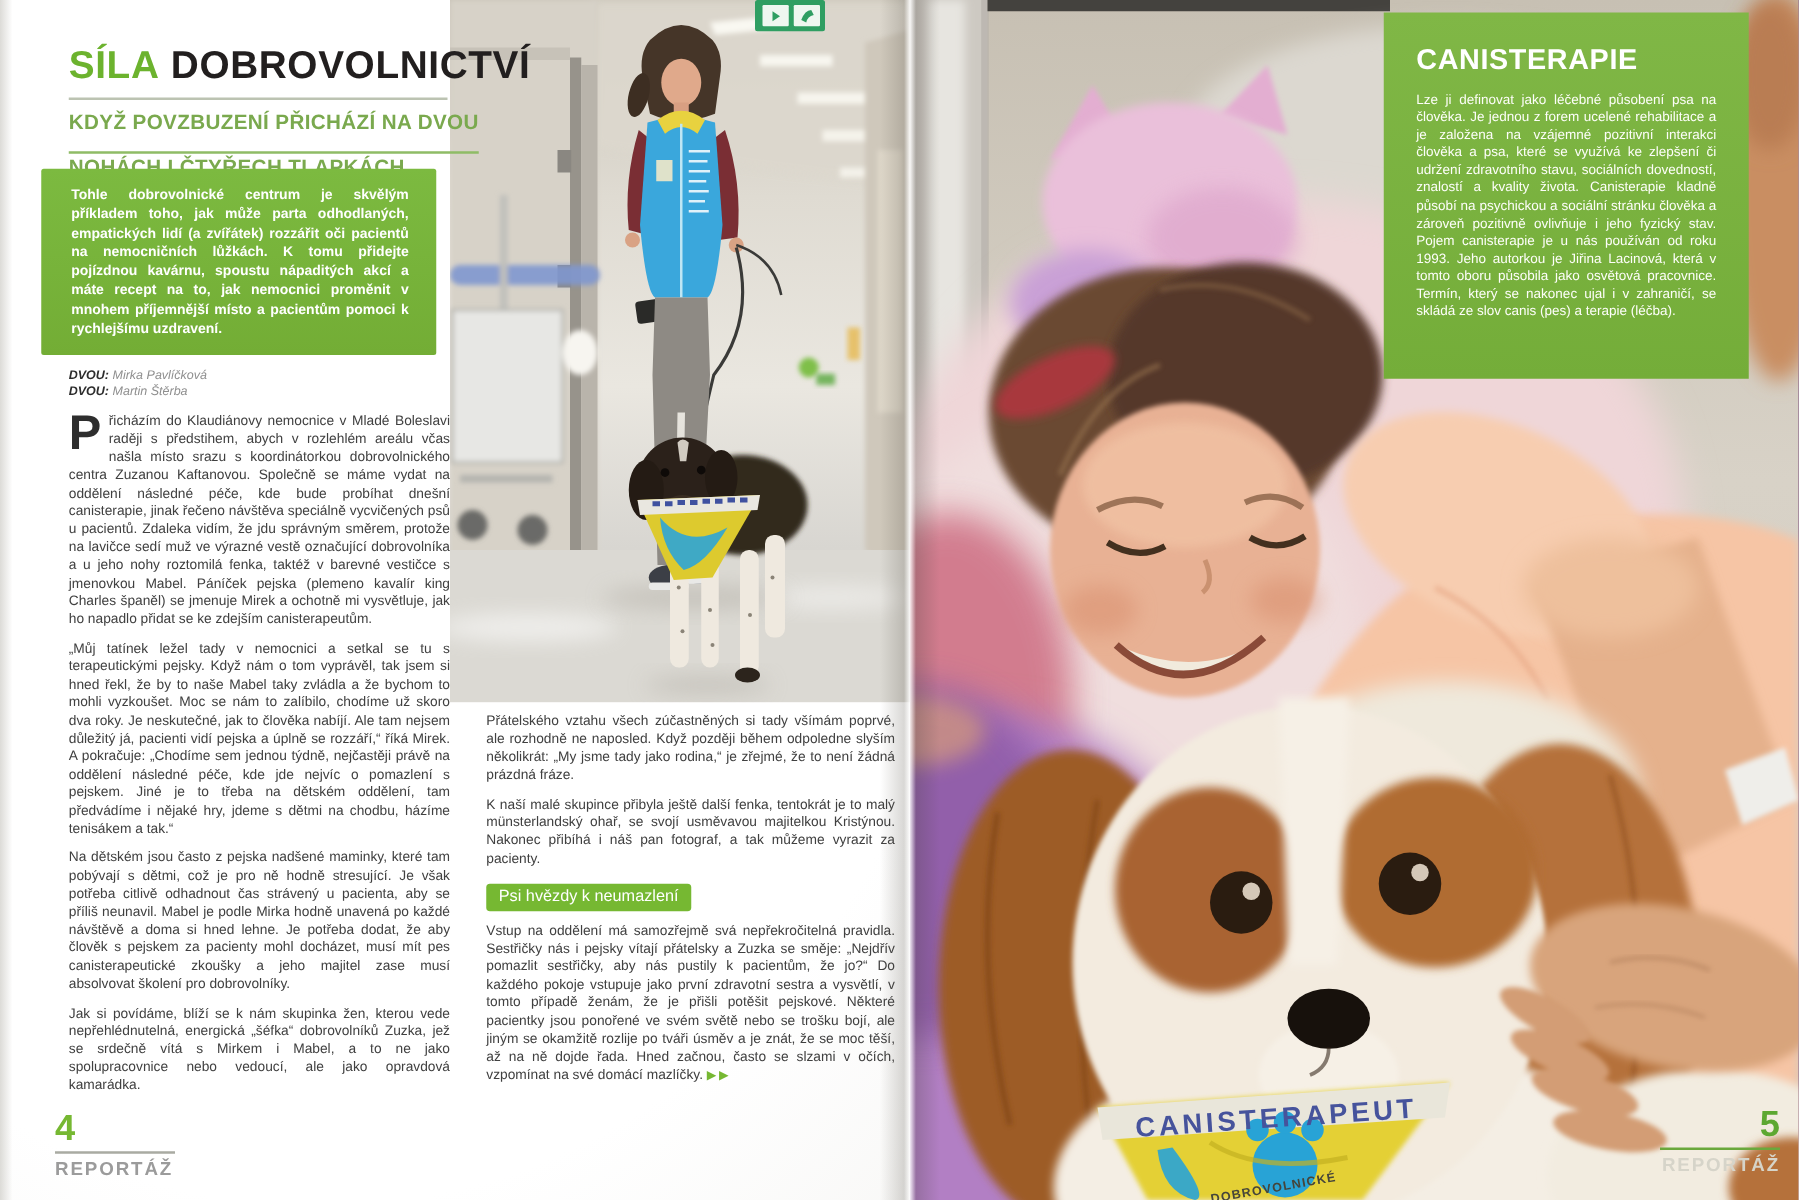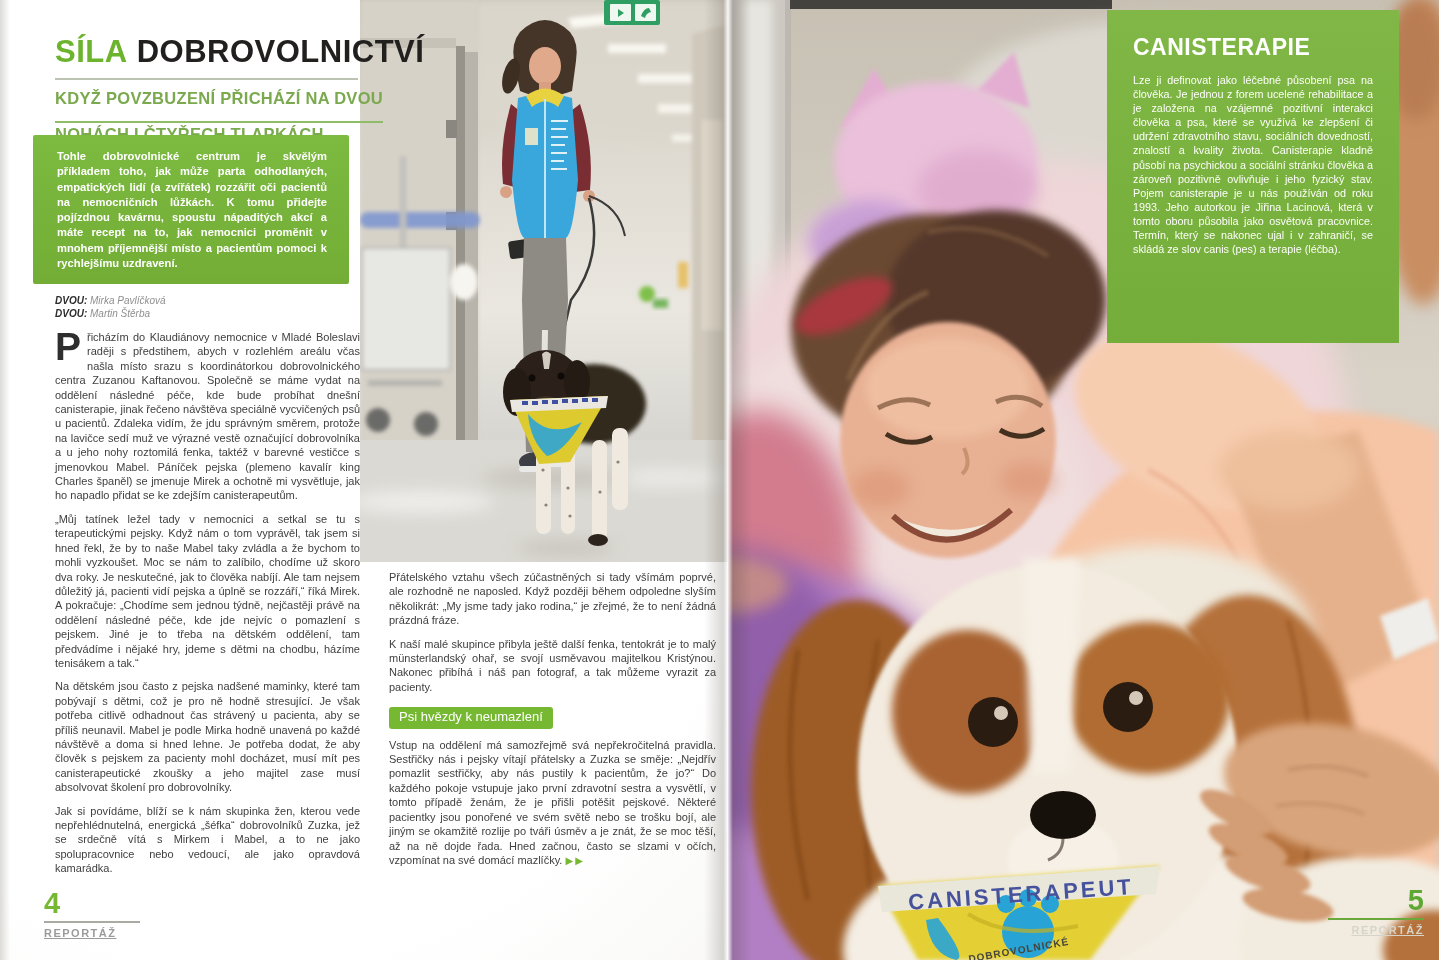--- a/index.html
+++ b/index.html
@@ -43,34 +43,34 @@
   .body-col p{margin:0 0 9px 0;}
   .dropcap{float:left;font-size:39px;line-height:30px;padding:2px 6px 0 0;color:#2e2e2e;font-weight:bold;}
 
   .badge{display:inline-block;margin:4px 0 9px 0;padding:3px 10px 4px 10px;border-radius:3px;
     background:#76b832;color:#fff;font-size:13px;font-weight:normal;}
   .arrows{color:#76b832;font-size:10px;letter-spacing:2px;}
 
   .folio{position:absolute;z-index:6;}
   .folio .num{font-size:29px;font-weight:bold;color:#76b832;line-height:30px;}
   .folio .rule{width:96px;height:2px;margin:3px 0 4px 0;}
-  .folio .sec{font-size:11px;letter-spacing:1.5px;font-weight:bold;text-decoration:underline;}
+  .folio .sec{font-size:15px;letter-spacing:1.5px;font-weight:bold;}
   .folio-left{left:44px;top:888px;}
   .folio-left .rule{background:#a9aba2;}
   .folio-left .sec{color:#9b9b9b;}
   .folio-right{left:1328px;top:885px;text-align:right;}
   .folio-right .num{color:#5da832;}
   .folio-right .rule{background:#6aa83c;margin-left:auto;}
   .folio-right .sec{color:#d6d4c9;}
 
   
   .page-right{position:absolute;left:728px;top:0;width:711px;height:960px;overflow:hidden;background:#cfc8bc;}
   .page-right svg{display:block;width:100%;height:100%;}
 
-  .info-box{position:absolute;left:1107px;top:10px;width:292px;height:333px;z-index:6;
+  .info-box{position:absolute;left:1107px;top:10px;width:292px;height:293px;z-index:6;
     background:linear-gradient(180deg,#80b746,#74ad39);
     padding:24px 26px 0 26px;overflow:hidden;}
   .info-box h2{margin:0 0 12px 0;color:#fff;font-size:23px;letter-spacing:.5px;font-weight:bold;}
   .info-box p{margin:0;color:#fdfef9;font-size:10.8px;line-height:14.1px;text-align:justify;}
 
   .spine{position:absolute;left:704px;top:0;width:48px;height:960px;z-index:8;pointer-events:none;
     background:linear-gradient(90deg,
       rgba(80,75,65,0) 0%, rgba(80,75,65,0.22) 40%,
       rgba(255,255,255,0.85) 50%,
       rgba(70,65,60,0.25) 60%, rgba(70,65,60,0) 100%);}

